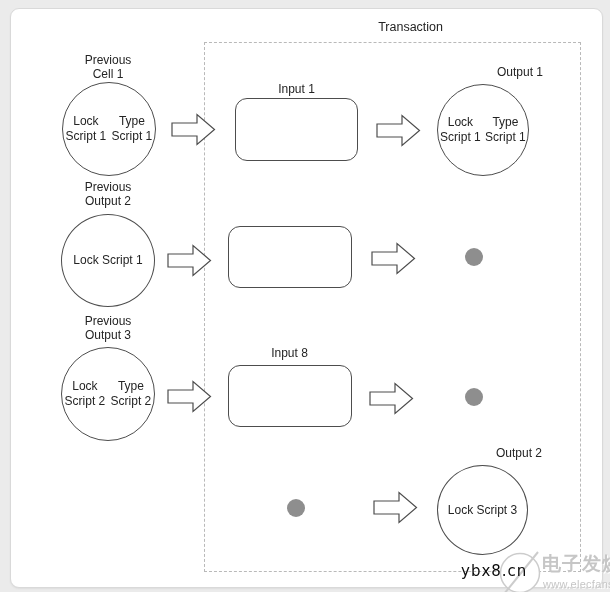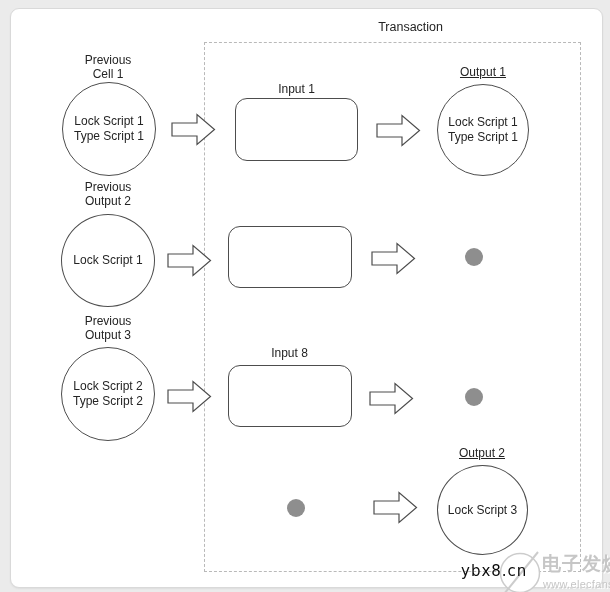--- a/index.html
+++ b/index.html
@@ -12,27 +12,27 @@
   .tx-box{position:absolute;left:193px;top:33px;width:377px;height:530px;
           border:1px dashed #b9b9b9;box-sizing:border-box;}
   .tx-label{position:absolute;left:312px;top:11px;width:120px;text-align:right;
             font-size:12.5px;color:#242424;}
 
   
   .cap{position:absolute;width:120px;text-align:center;font-size:12px;line-height:13.5px;color:#242424;}
   .cap1{left:37px;top:45px;}
   .cap2{left:37px;top:172px;}
   .cap3{left:37px;top:306px;}
-  .ocap{position:absolute;width:120px;text-align:center;font-size:12px;color:#242424;text-decoration:underline;}
+  .ocap{position:absolute;width:120px;text-align:right;font-size:12px;color:#242424;}
   .ocap1{left:412px;top:56px;}
   .ocap2{left:411px;top:437px;}
 
   
   .circle{position:absolute;border:1px solid #4d4d4d;border-radius:50%;background:#fff;
-          display:flex;flex-direction:column;align-items:center;justify-content:center;
+          display:flex;align-items:center;justify-content:center;
           font-size:12px;line-height:15px;color:#242424;text-align:center;box-sizing:border-box;}
   .circle div:empty{display:none;}
   .c1{left:51px;top:73px;width:94px;height:94px;}
   .c2{left:50px;top:205px;width:94px;height:93px;}
   .c3{left:50px;top:338px;width:94px;height:94px;}
   .o1{left:426px;top:75px;width:92px;height:92px;}
   .o2{left:426px;top:456px;width:91px;height:90px;}
 
   
   .ibox{position:absolute;border:1px solid #4d4d4d;border-radius:12px;background:#fff;box-sizing:border-box;}

